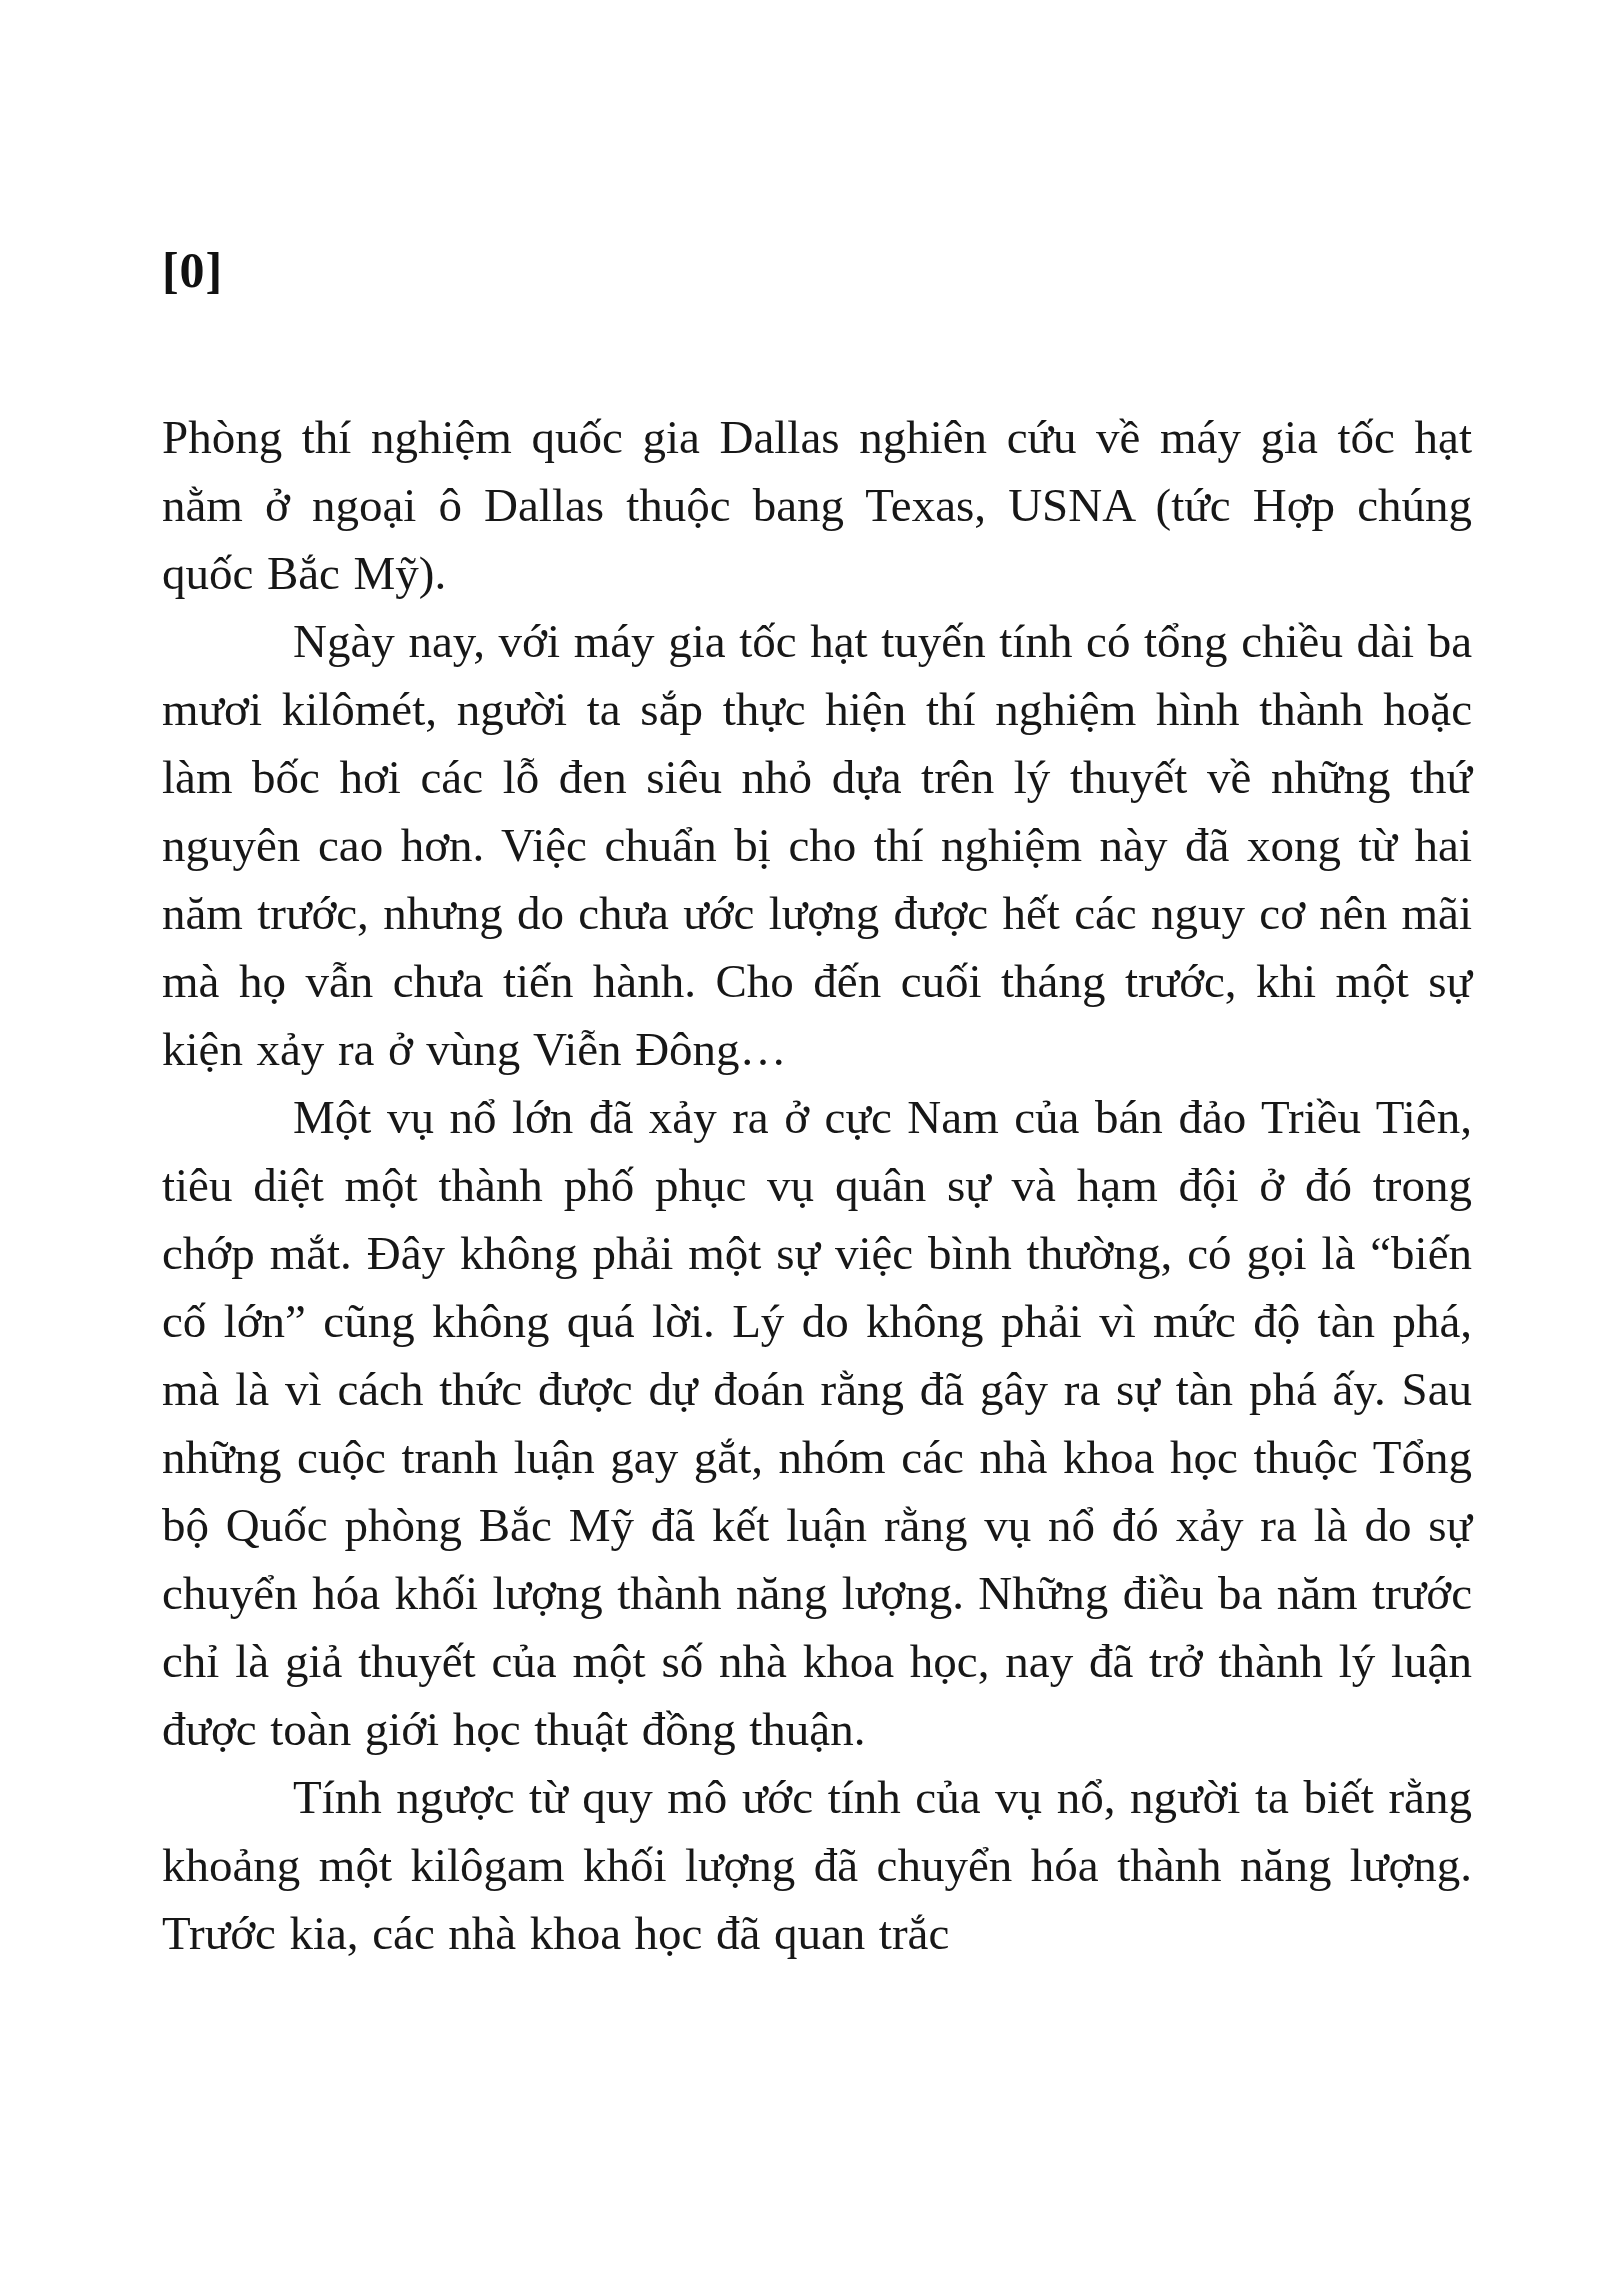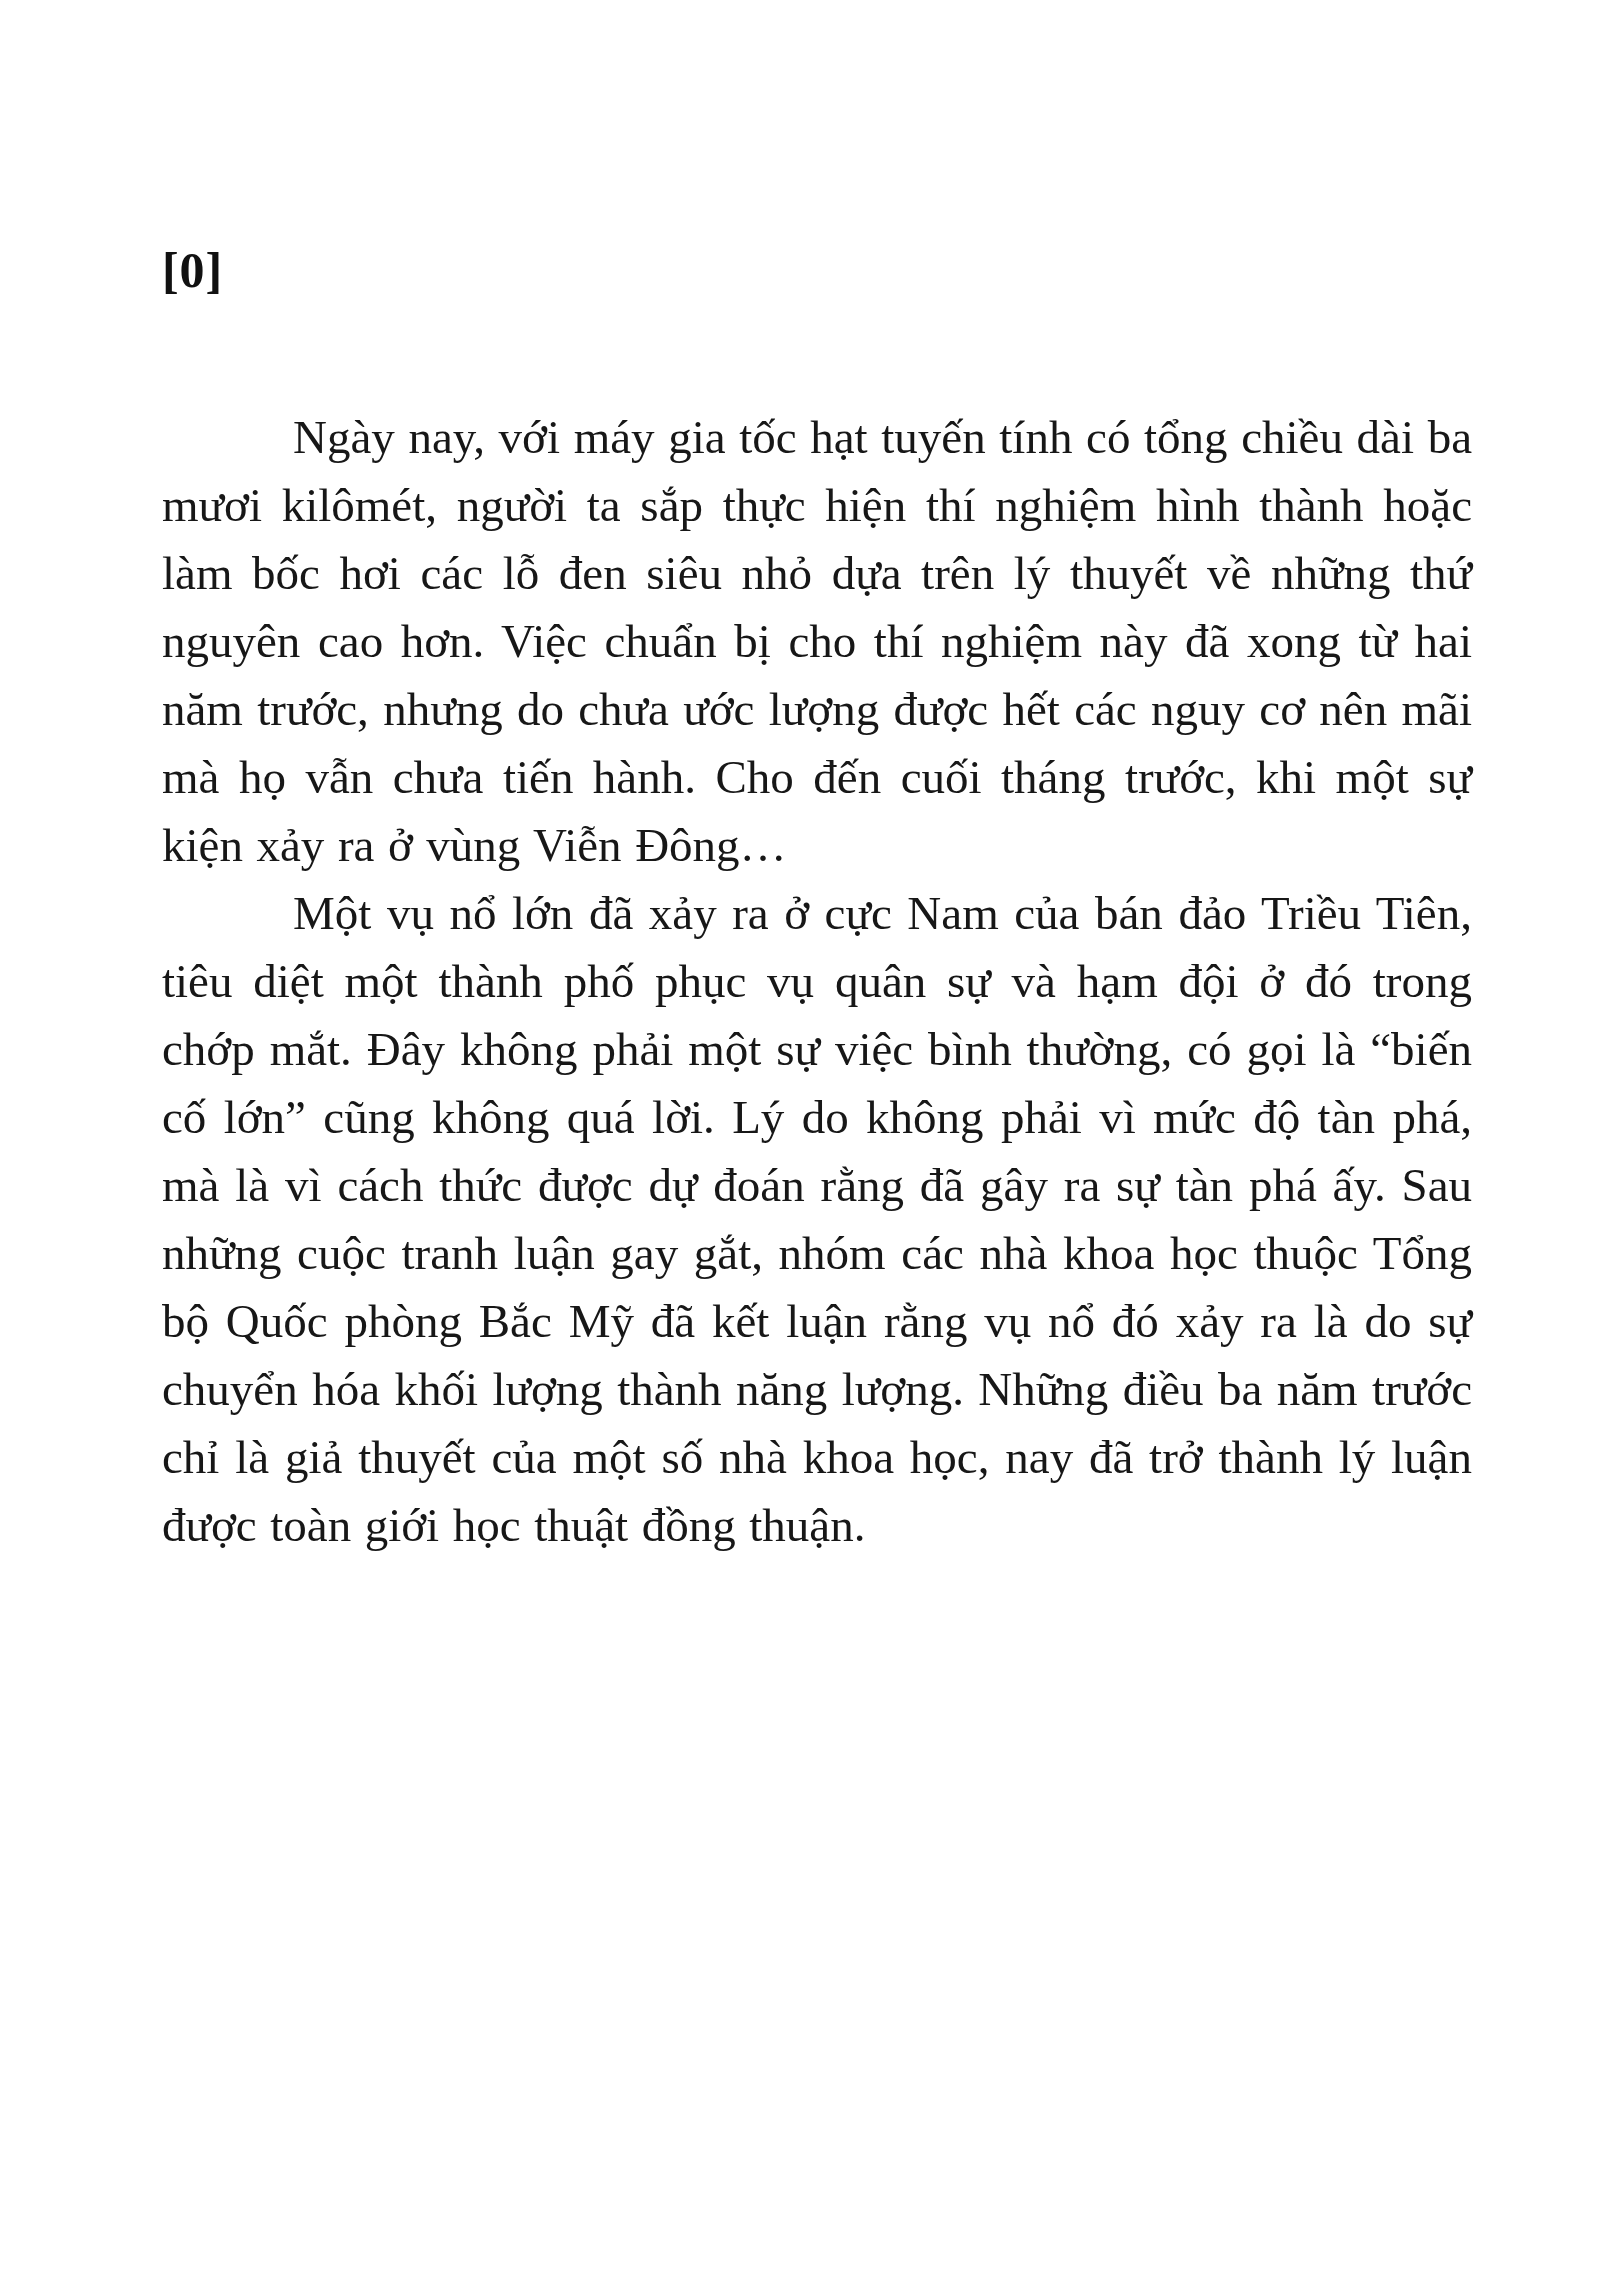--- a/index.html
+++ b/index.html
@@ -43,18 +43,20 @@
     text-indent: 131px;
   }
 </style>
 </head>
 <body>
 
 <div class="page">
   <div class="text-block">
     <span class="section-marker">[0]</span>
     <div class="body-text">
+        <p>Phòng thí nghiệm quốc gia Dallas nghiên cứu về máy gia tốc hạt nằm ở ngoại ô Dallas thuộc bang Texas, USNA (tức Hợp chúng quốc Bắc Mỹ).</p>
         <p class="indent">Ngày nay, với máy gia tốc hạt tuyến tính có tổng chiều dài ba mươi kilômét, người ta sắp thực hiện thí nghiệm hình thành hoặc làm bốc hơi các lỗ đen siêu nhỏ dựa trên lý thuyết về những thứ nguyên cao hơn. Việc chuẩn bị cho thí nghiệm này đã xong từ hai năm trước, nhưng do chưa ước lượng được hết các nguy cơ nên mãi mà họ vẫn chưa tiến hành. Cho đến cuối tháng trước, khi một sự kiện xảy ra ở vùng Viễn Đông…</p>
         <p class="indent">Một vụ nổ lớn đã xảy ra ở cực Nam của bán đảo Triều Tiên, tiêu diệt một thành phố phục vụ quân sự và hạm đội ở đó trong chớp mắt. Đây không phải một sự việc bình thường, có gọi là “biến cố lớn” cũng không quá lời. Lý do không phải vì mức độ tàn phá, mà là vì cách thức được dự đoán rằng đã gây ra sự tàn phá ấy. Sau những cuộc tranh luận gay gắt, nhóm các nhà khoa học thuộc Tổng bộ Quốc phòng Bắc Mỹ đã kết luận rằng vụ nổ đó xảy ra là do sự chuyển hóa khối lượng thành năng lượng. Những điều ba năm trước chỉ là giả thuyết của một số nhà khoa học, nay đã trở thành lý luận được toàn giới học thuật đồng thuận.</p>
+        <p class="indent">Tính ngược từ quy mô ước tính của vụ nổ, người ta biết rằng khoảng một kilôgam khối lượng đã chuyển hóa thành năng lượng. Trước kia, các nhà khoa học đã quan trắc</p>
       </div>
   </div>
 </div>
 
 
 </body></html>

